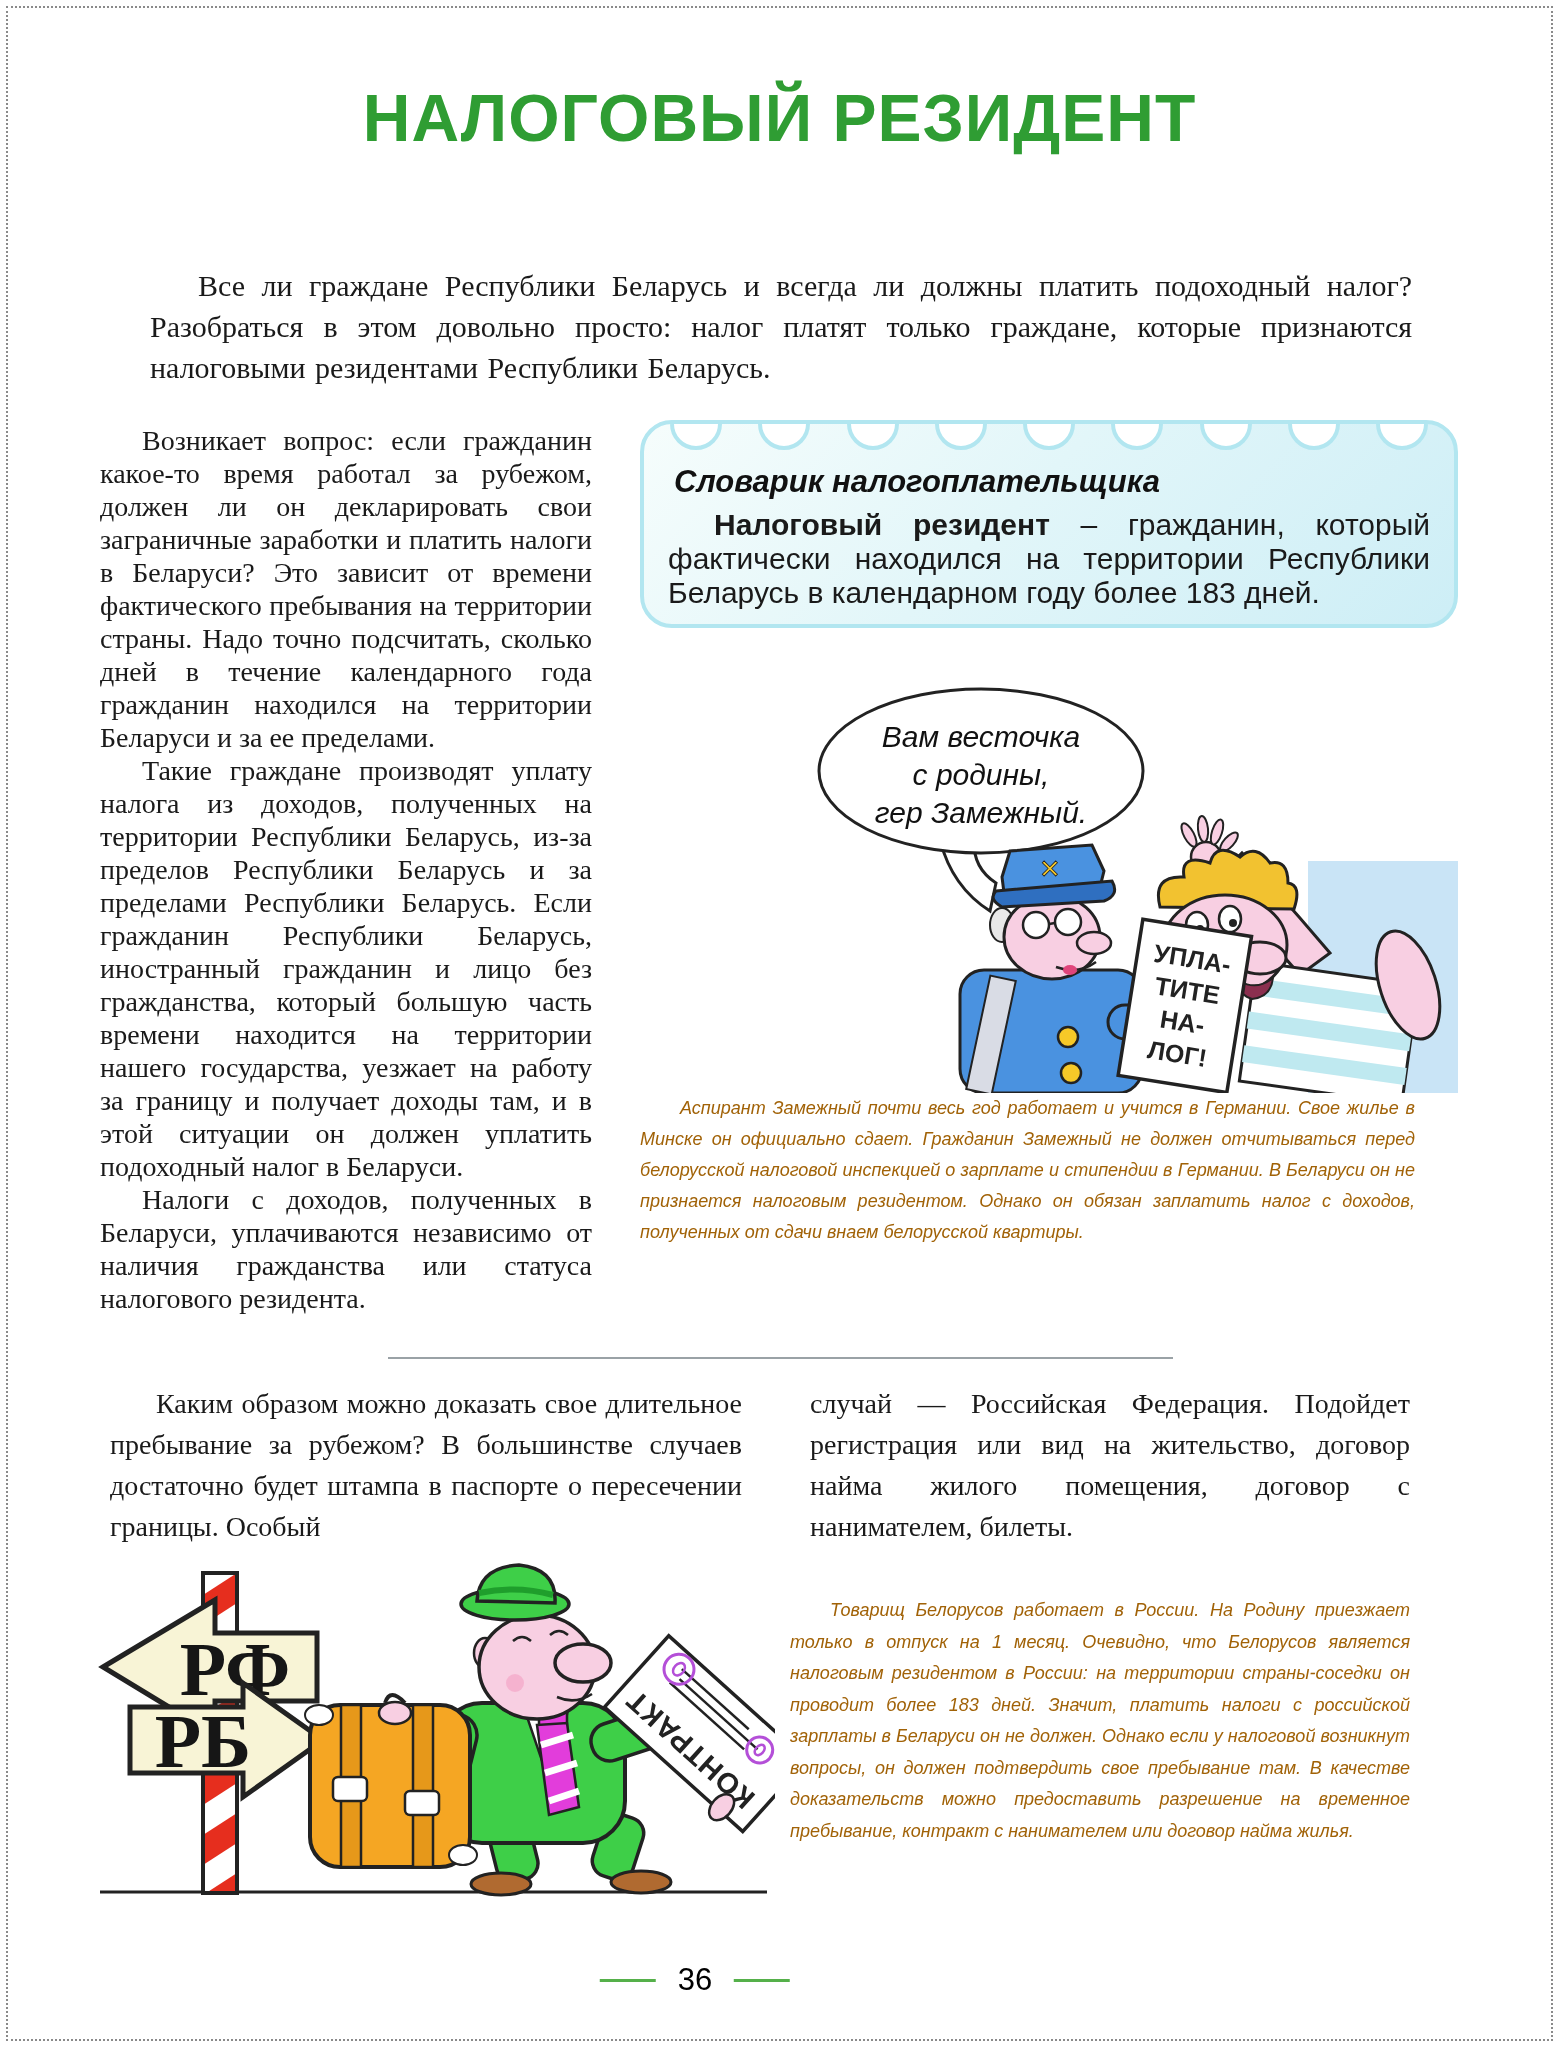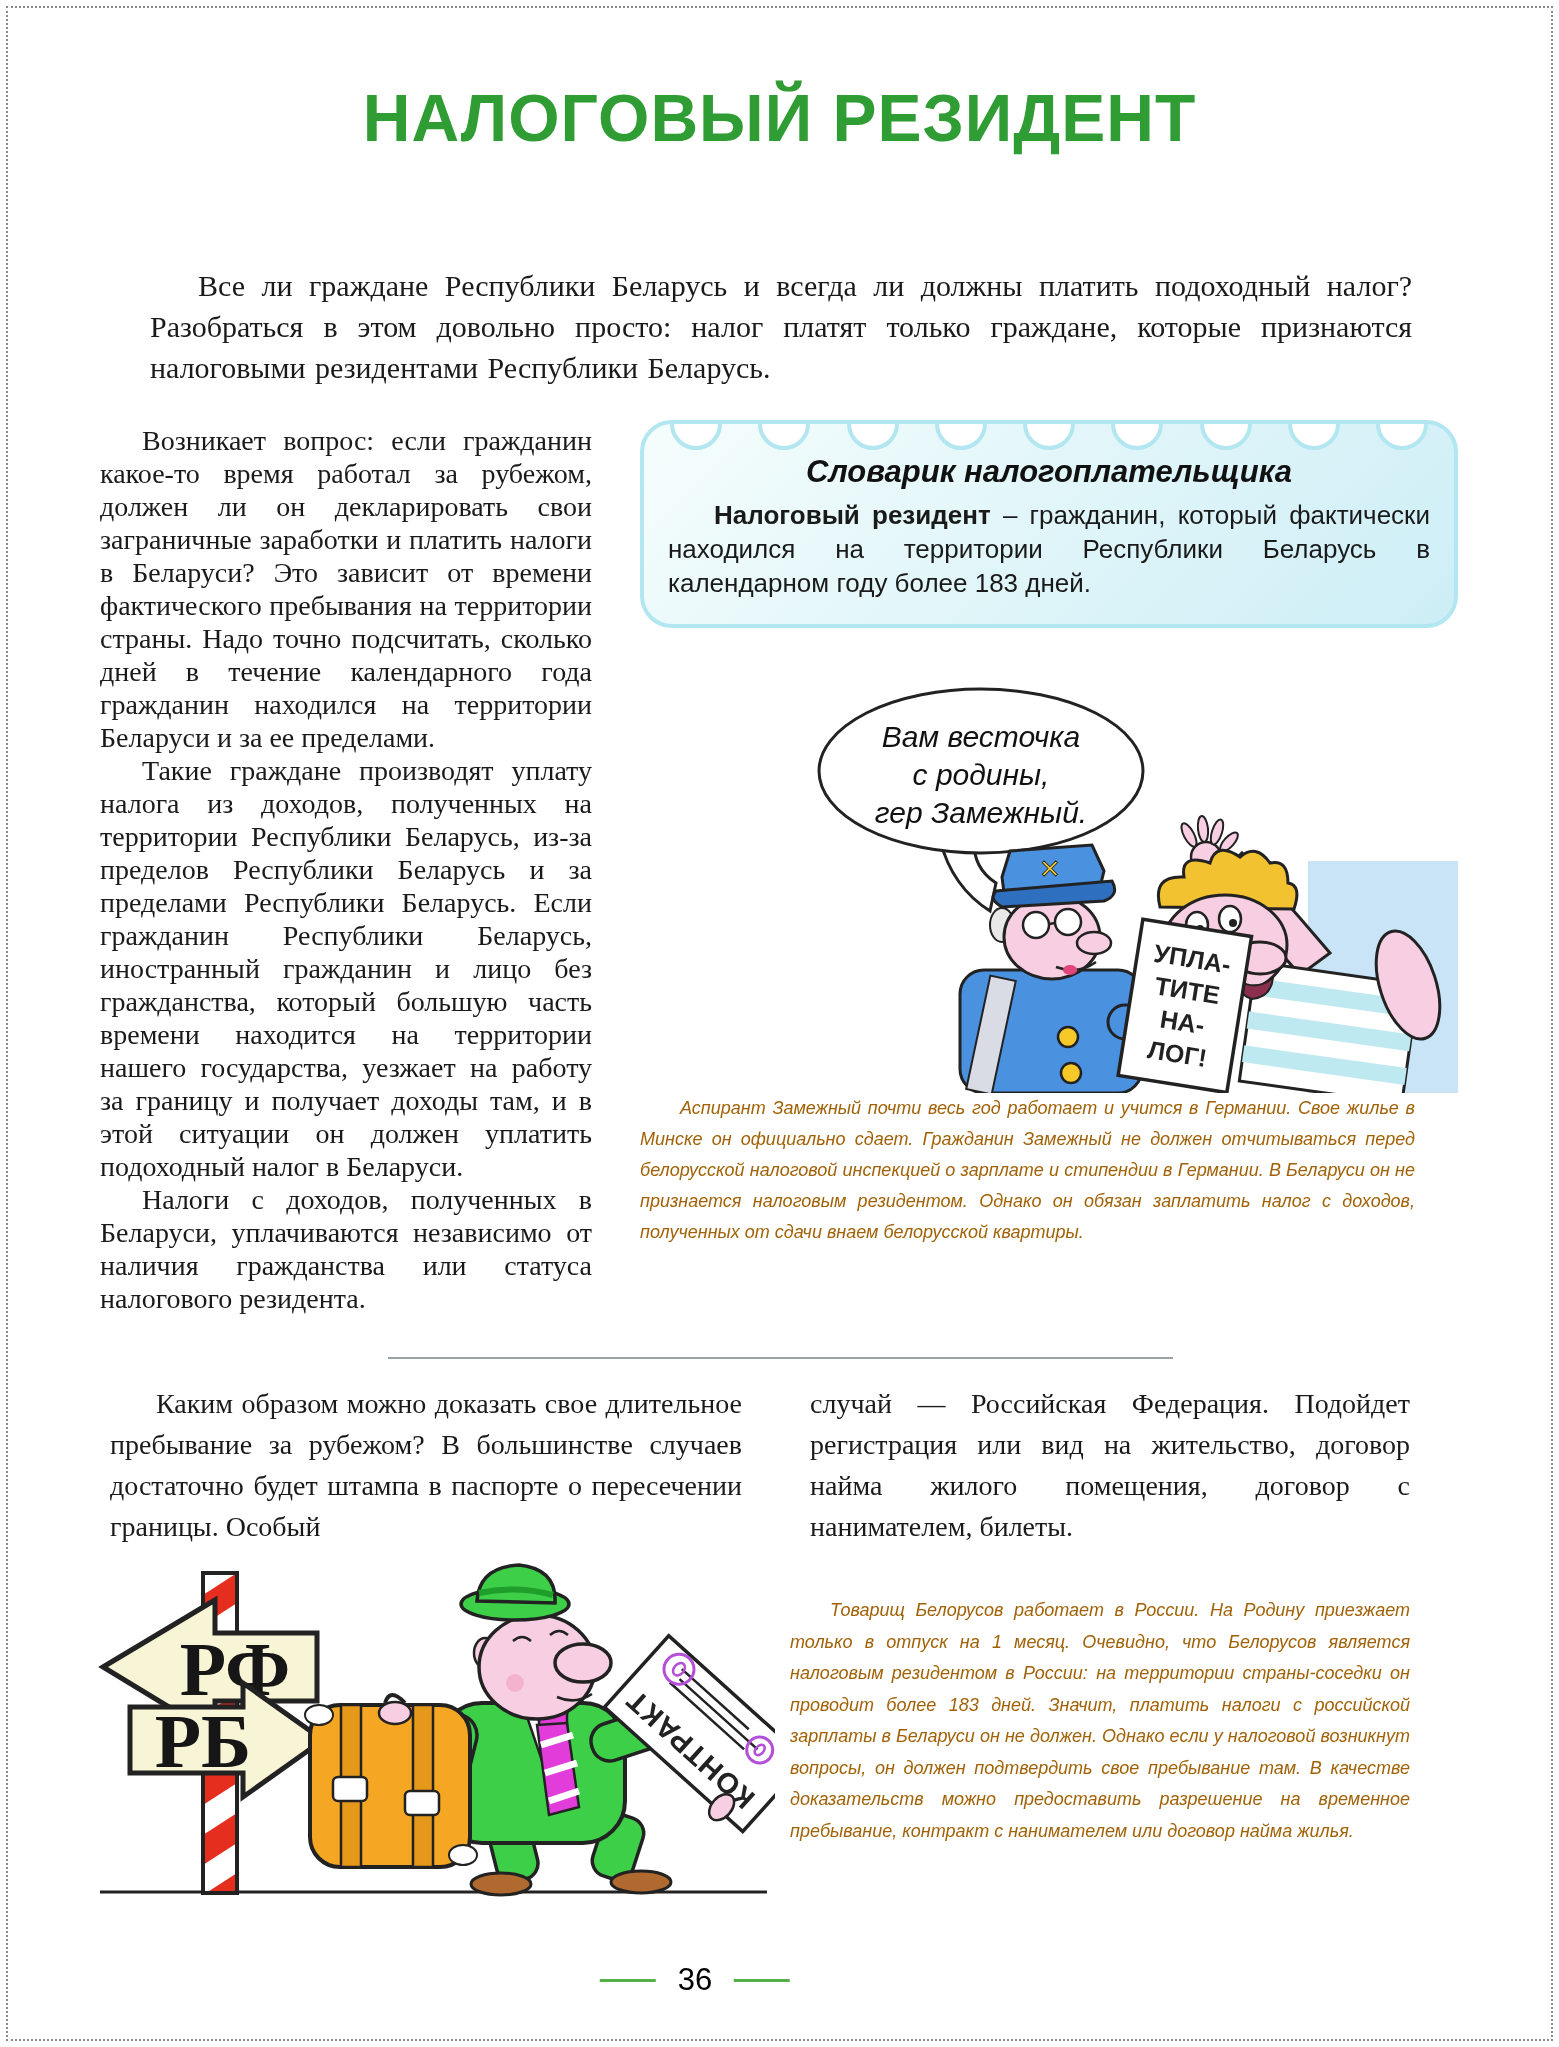--- a/index.html
+++ b/index.html
@@ -19,23 +19,23 @@
             font-size:28px;line-height:33px;text-align:justify;}
   .col-left p{margin:0;text-indent:42px;}
 
   .glossary{position:absolute;top:420px;left:640px;width:810px;height:200px;
             background:linear-gradient(135deg,#f6fdfc 0%,#e2f6f9 45%,#cdeef6 100%);
             border:4px solid #b2e6f0;border-radius:32px;overflow:hidden;
             font-family:"Liberation Sans","DejaVu Sans",sans-serif;}
   .scallop-row{position:absolute;top:0;left:26px;right:26px;display:flex;justify-content:space-between;}
   .scallop{width:44px;height:44px;border-radius:50%;background:#ffffff;
            border:4px solid #b2e6f0;margin-top:-26px;flex:0 0 auto;}
-  .glossary-title{margin:30px 30px 8px;text-align:center;font-style:italic;font-weight:bold;
+  .glossary-title{margin:40px 30px 8px;font-style:italic;font-weight:bold;
                   font-size:31px;color:#111;}
-  .glossary-body{margin:2px 24px 0;font-size:26px;line-height:34px;text-align:justify;text-indent:46px;}
+  .glossary-body{margin:2px 24px 0;font-size:30px;line-height:34px;text-align:justify;text-indent:46px;}
   .glossary-body b{font-weight:bold;}
 
   .cartoon1{position:absolute;top:645px;left:640px;width:820px;height:448px;}
   .cartoon2{position:absolute;top:1555px;left:95px;width:680px;height:405px;}
 
   .caption{font-family:"Liberation Sans","DejaVu Sans",sans-serif;font-style:italic;
            font-size:18px;line-height:31px;text-align:justify;text-indent:40px;color:#a16207;}
   .caption1{position:absolute;top:1093px;left:640px;width:775px;}
   .caption2{position:absolute;top:1595px;left:790px;width:620px;line-height:31.5px;}
 

